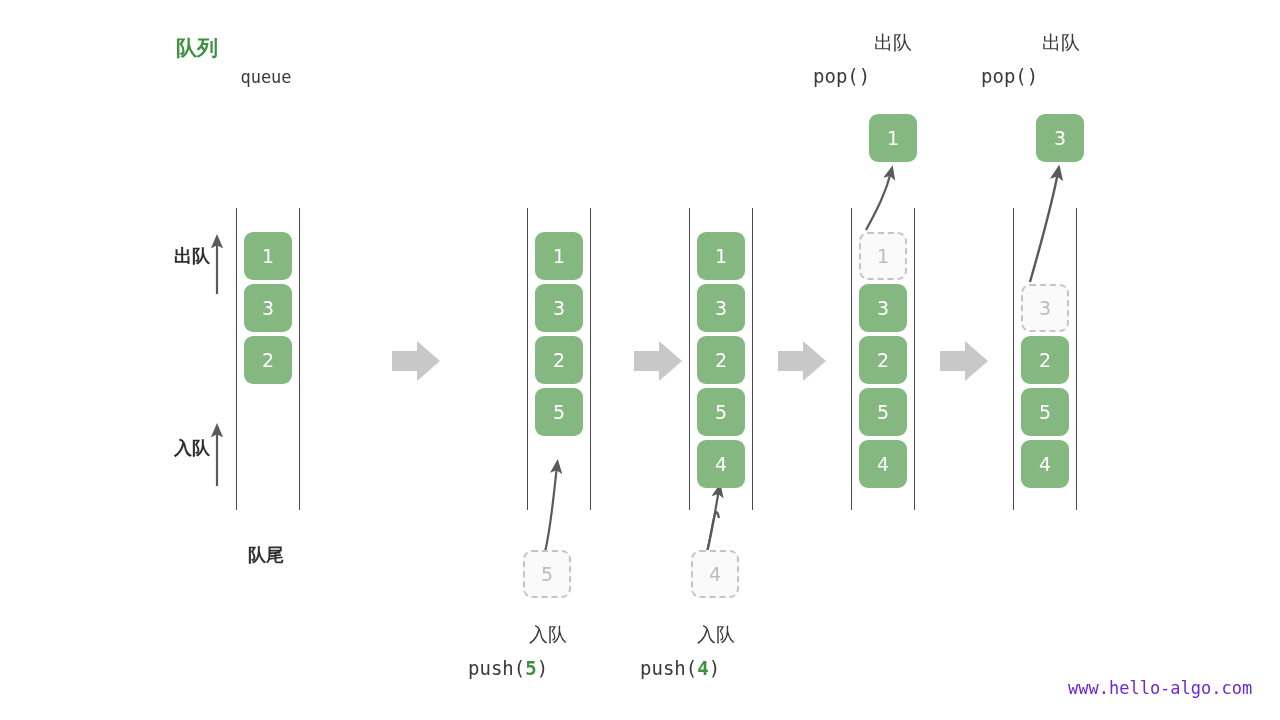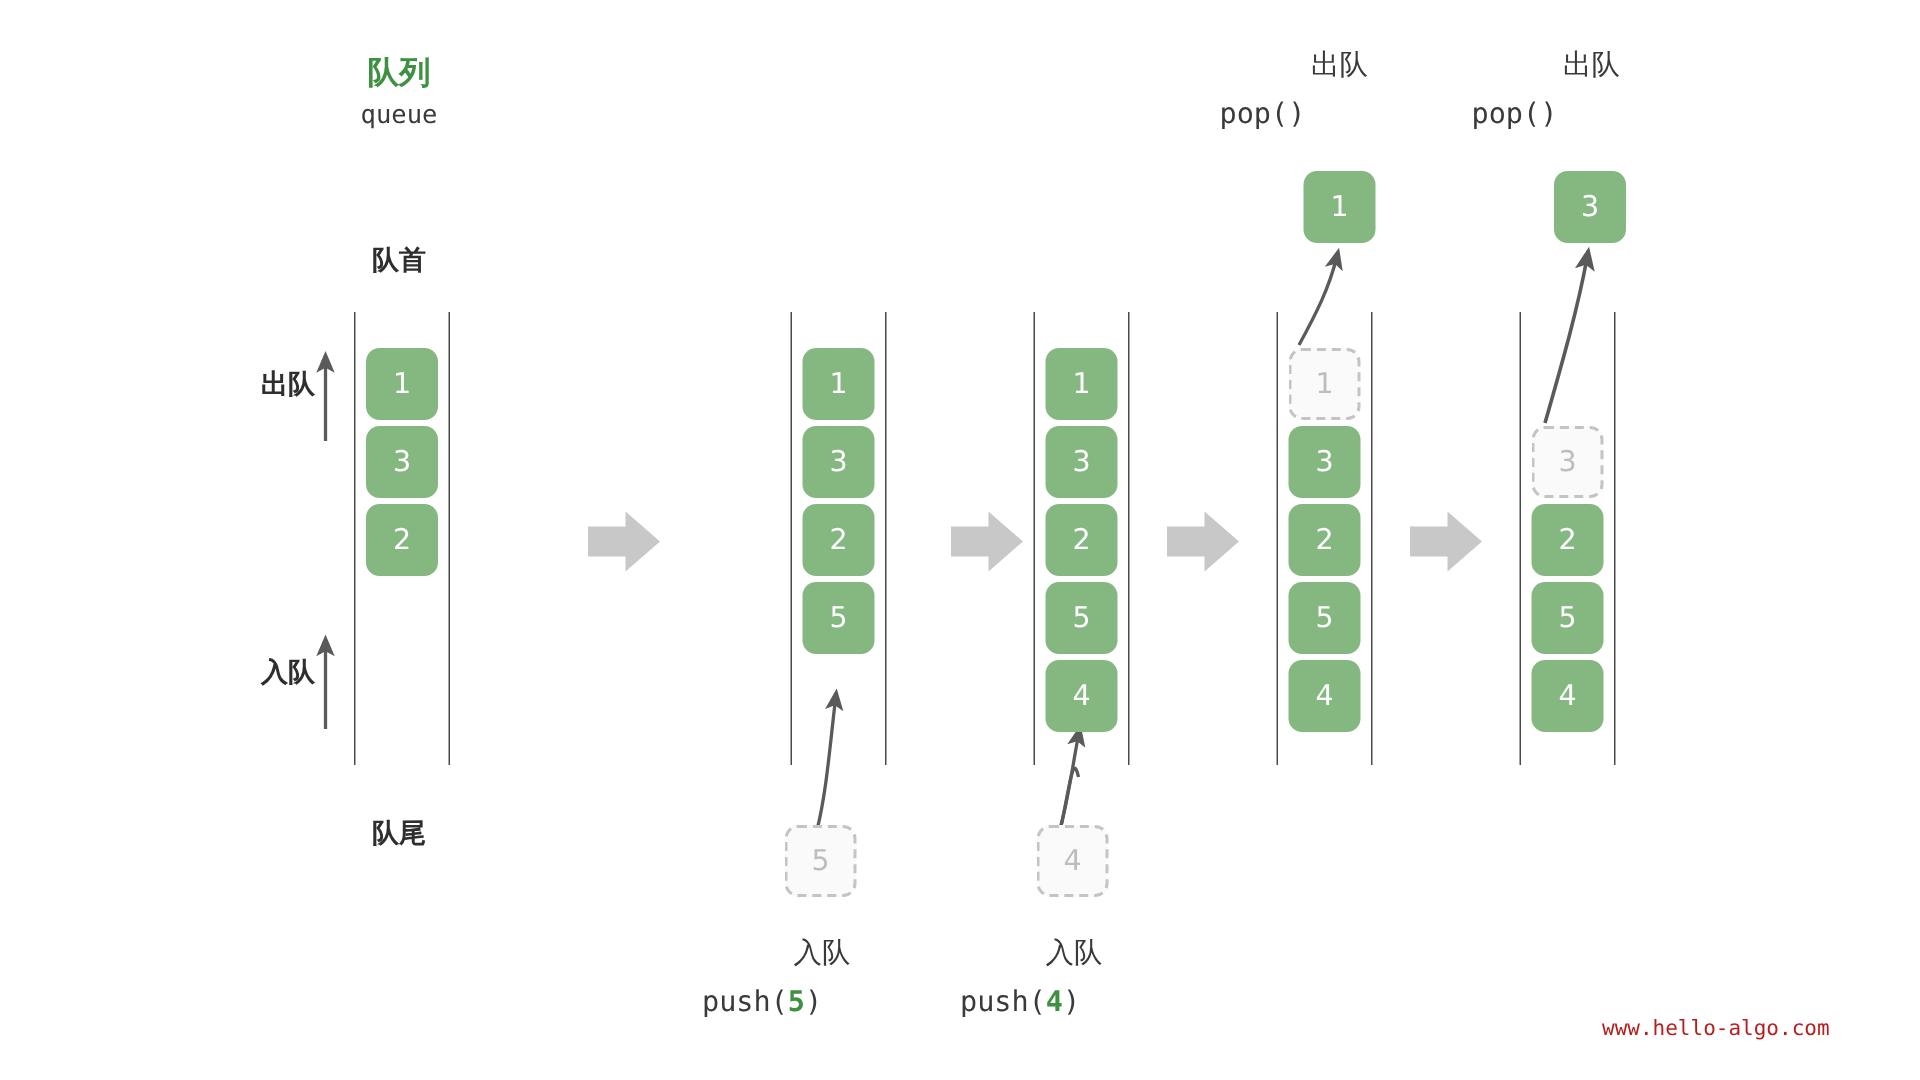--- a/index.html
+++ b/index.html
@@ -8,42 +8,42 @@
     font-family:"Liberation Sans","DejaVu Sans",sans-serif;
     position:relative;
   }
   #stage{position:absolute;left:0;top:0;width:1280px;height:720px;}
   .abs{position:absolute;}
 
   
   .title-cn{
     font-family:"Liberation Sans","DejaVu Sans",sans-serif;
     font-weight:bold;font-size:21px;color:#3f9142;
-    text-align:center;white-space:nowrap;
+    white-space:nowrap;
   }
   .title-en{
     font-family:"DejaVu Sans Mono","Liberation Mono",monospace;
     font-size:17px;color:#3a3a3a;text-align:center;white-space:nowrap;
   }
   .lbl-bold{
     font-weight:bold;font-size:18px;color:#2e2e2e;
     text-align:center;white-space:nowrap;
   }
   .op-cn{
     font-weight:normal;font-size:19px;color:#3a3a3a;
     text-align:center;white-space:nowrap;
   }
   .op-code{
     font-family:"DejaVu Sans Mono","Liberation Mono",monospace;
     font-size:19px;color:#3a3a3a;text-align:left;white-space:nowrap;
   }
   .op-code .num{color:#3f9142;font-weight:bold;}
   .watermark{
     font-family:"DejaVu Sans Mono","Liberation Mono",monospace;
-    font-size:14px;color:#b91c1c;white-space:nowrap;
+    font-size:17px;color:#6d28d9;white-space:nowrap;
   }
 
   
   .cell{
     width:48px;height:48px;border-radius:9px;
     display:flex;align-items:center;justify-content:center;
     font-family:"DejaVu Sans","Liberation Sans",sans-serif;
     font-size:19px;box-sizing:border-box;
   }
   .cell.filled{background:#85b881;color:#ffffff;}
@@ -105,21 +105,20 @@
     </g>
 
     <g>
       <path d="M1030,282 C1042,240 1052,205 1058,172" stroke="#5a5a5a" stroke-width="2.4" fill="none" marker-end="url(#ah)"></path>
     </g>
   </svg>
 
   <div class="abs title-cn" style="left:176px;top:34px;width:180px;">队列</div>
   <div class="abs title-en" style="left:176px;top:67px;width:180px;">queue</div>
 
-  <div class="abs lbl-bold" style="left:176px;top:161px;width:180px;">队首</div>
   <div class="abs lbl-bold" style="left:176px;top:543px;width:180px;">队尾</div>
 
   <div class="abs lbl-bold" style="left:138px;top:244px;width:72px;text-align:right;">出队</div>
   <div class="abs lbl-bold" style="left:138px;top:436px;width:72px;text-align:right;">入队</div>
 
   <div class="abs rail" style="left:236px;top:208px;height:302px;"></div>
   <div class="abs rail" style="left:299px;top:208px;height:302px;"></div>
 
   <div class="abs cell filled" style="left:244px;top:232px;">1</div>
   <div class="abs cell filled" style="left:244px;top:284px;">3</div>

